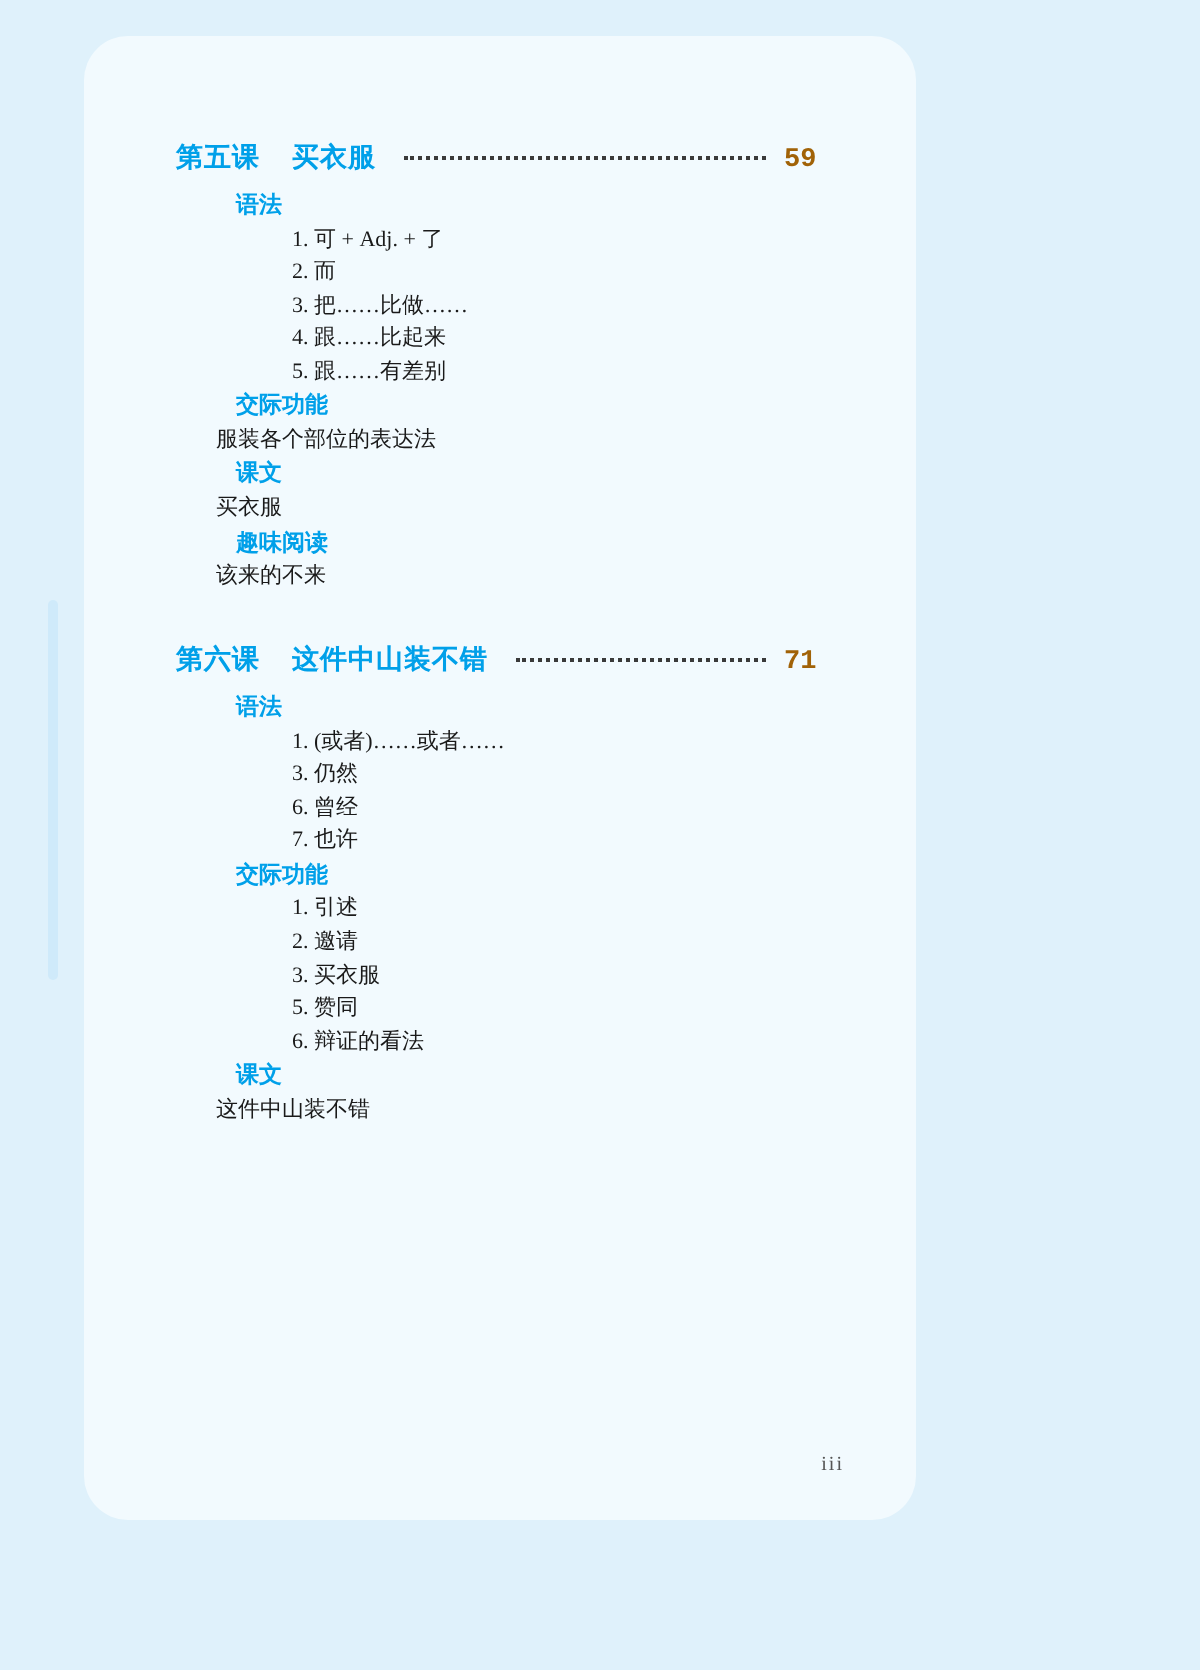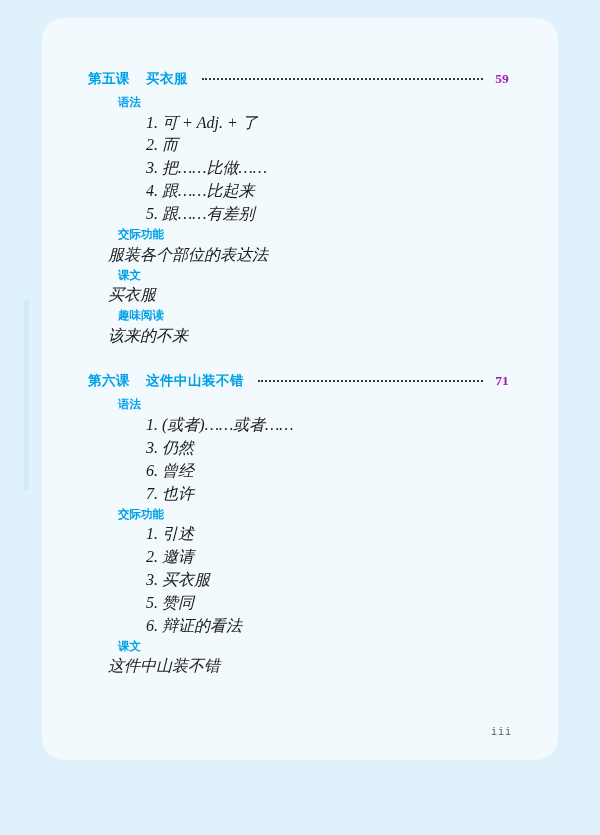--- a/index.html
+++ b/index.html
@@ -11,21 +11,21 @@
     height: 835px;
     background: #dff1fb;
     font-family: "Liberation Serif", "DejaVu Serif", serif;
     overflow: hidden;
     position: relative;
   }
   .page {
     position: absolute;
     left: 42px;
     top: 18px;
-    width: 516px;
+    width: 416px;
     height: 742px;
     background: #f2fafe;
     border-radius: 22px;
   }
   .page-inner {
     position: absolute;
     left: 0;
     top: 0;
     width: 100%;
     height: 100%;
@@ -57,54 +57,53 @@
     font-family: "Liberation Sans", "DejaVu Sans", sans-serif;
   }
   .dots {
     flex: 1 1 auto;
     margin: 0 9px 0 14px;
     border-bottom: 2.1px dotted #3a3a3a;
     transform: translateY(-3px);
     min-width: 30px;
   }
   .page-no {
-    color: #a21caf;
+    color: #a16207;
     font-weight: bold;
     font-size: 13.5px;
-    font-family: Liberation Serif, serif;
+    font-family: Liberation Mono, monospace;
     min-width: 20px;
-    text-align: center;
+    text-align: left;
   }
   .section {
     margin: 0;
   }
   .section-title {
     color: #00a0e9;
     font-size: 11.5px;
     font-weight: bold;
     margin: 2px 0 1px 30px;
     font-family: Liberation Mono, monospace;
   }
   .item {
     color: #1a1a1a;
-    font-size: 16px;
+    font-size: 11px;
     margin: 2.5px 0 2.5px 58px;
     line-height: 1.28;
-    font-style: italic;
   }
   .item.plain {
     margin-left: 20px;
   }
   .footer-page {
     position: absolute;
-    right: 46px;
+    right: 36px;
     bottom: 22px;
     font-size: 10px;
     color: #555;
-    font-family: Liberation Mono, monospace;
+    font-family: Liberation Serif, serif;
     letter-spacing: 1px;
   }
   .spine {
     position: absolute;
     left: 24px;
     top: 300px;
     width: 5px;
     height: 190px;
     background: #cfeafa;
     border-radius: 3px;

